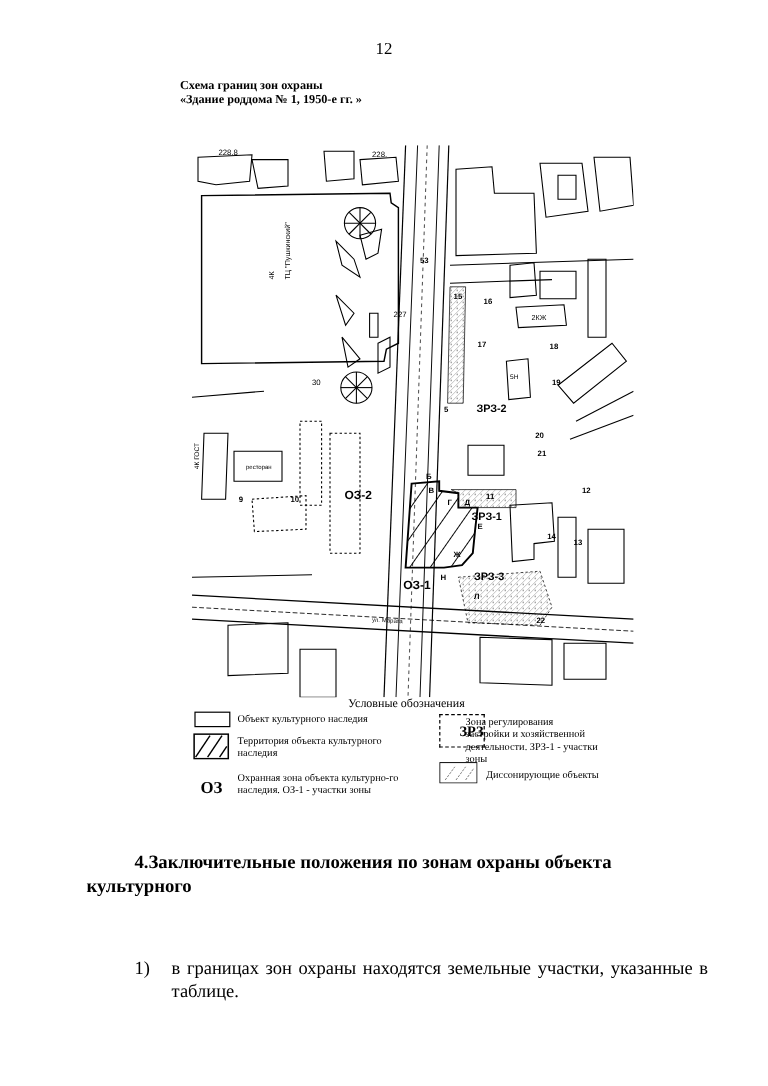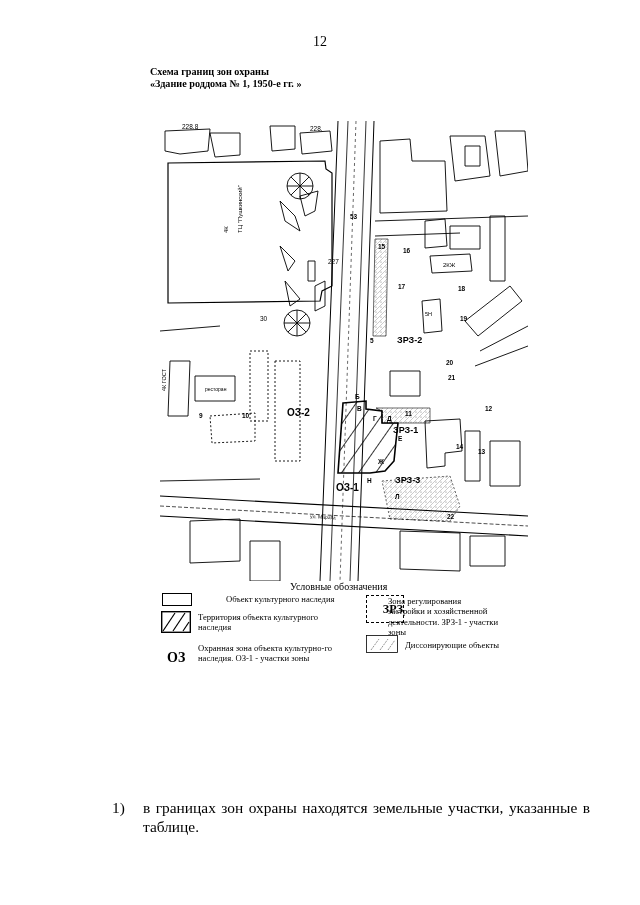--- a/index.html
+++ b/index.html
@@ -174,21 +174,21 @@
       <text x="207" y="362">Н</text>
       <text x="235" y="378">Л</text>
     </g>
   </g>
   <text x="150" y="397" font-size="5" transform="rotate(3 150 397)" fill="#000">ул. Марата</text>
 </svg>
 
 <div class="legend-title">Условные обозначения</div>
 
 <div class="sym-box" style="left:162px; top:593px; width:28px; height:11px;"></div>
-<div class="legend-item" style="left:198px; top:594px; width:140px;margin-left:28px;">Объект культурного наследия</div>
+<div class="legend-item" style="left:198px; top:594px; width:140px;">Объект культурного наследия</div>
 
 <svg style="position:absolute; left:161px; top:611px;" width="30" height="22">
   <rect x="0.7" y="0.7" width="28.6" height="20.6" fill="#fff" stroke="#000" stroke-width="1.4"></rect>
   <line x1="2" y1="20" x2="14" y2="2" stroke="#000" stroke-width="1.2"></line>
   <line x1="12" y1="20" x2="24" y2="2" stroke="#000" stroke-width="1.2"></line>
   <line x1="22" y1="20" x2="28" y2="11" stroke="#000" stroke-width="1.2"></line>
 </svg>
 <div class="legend-item" style="left:198px; top:612px; width:135px;">Территория объекта культурного наследия</div>
 
 <div class="sym-oz" style="left:167px; top:650px;">ОЗ</div>
@@ -199,18 +199,19 @@
 
 <svg style="position:absolute; left:366px; top:635px;" width="32" height="18">
   <rect x="0.5" y="0.5" width="31" height="17" fill="#fff" stroke="#000" stroke-width="0.8"></rect>
   <line x1="5" y1="15" x2="13" y2="4" stroke="#666" stroke-width="0.7" stroke-dasharray="2 1"></line>
   <line x1="14" y1="15" x2="22" y2="4" stroke="#666" stroke-width="0.7" stroke-dasharray="2 1"></line>
   <line x1="22" y1="15" x2="29" y2="5" stroke="#666" stroke-width="0.7" stroke-dasharray="2 1"></line>
 </svg>
 <div class="legend-item" style="left:405px; top:640px; width:120px;">Диссонирующие объекты</div>
 
 <div class="heading">
+  <span class="l1">4.Заключительные положения по зонам охраны объекта культурного</span>
 </div>
 
 <div class="item">
   <span class="num">1)</span>
   <span class="txt">в границах зон охраны находятся земельные участки, указанные в таблице.</span>
 </div>
 
 </body></html>

